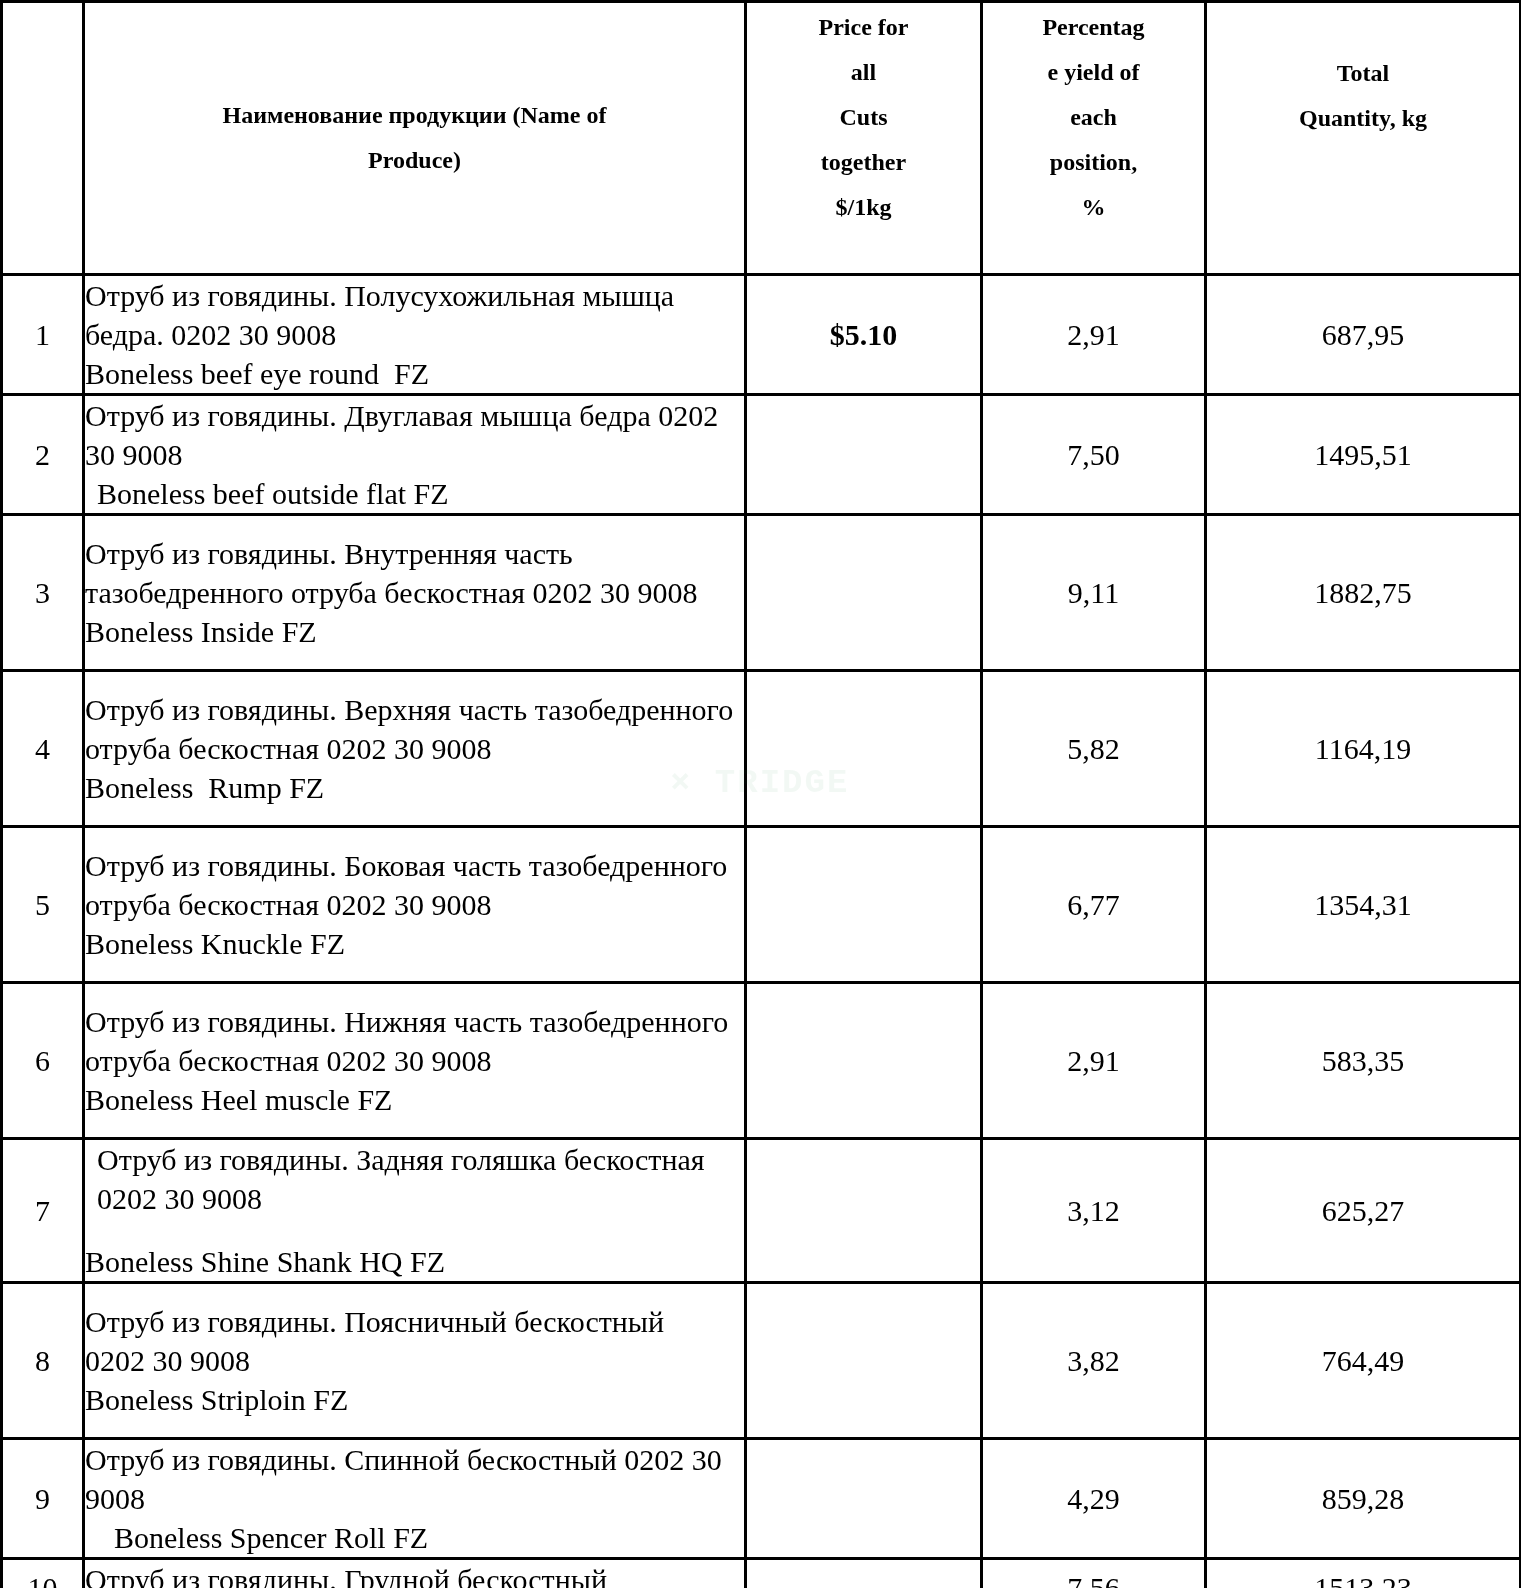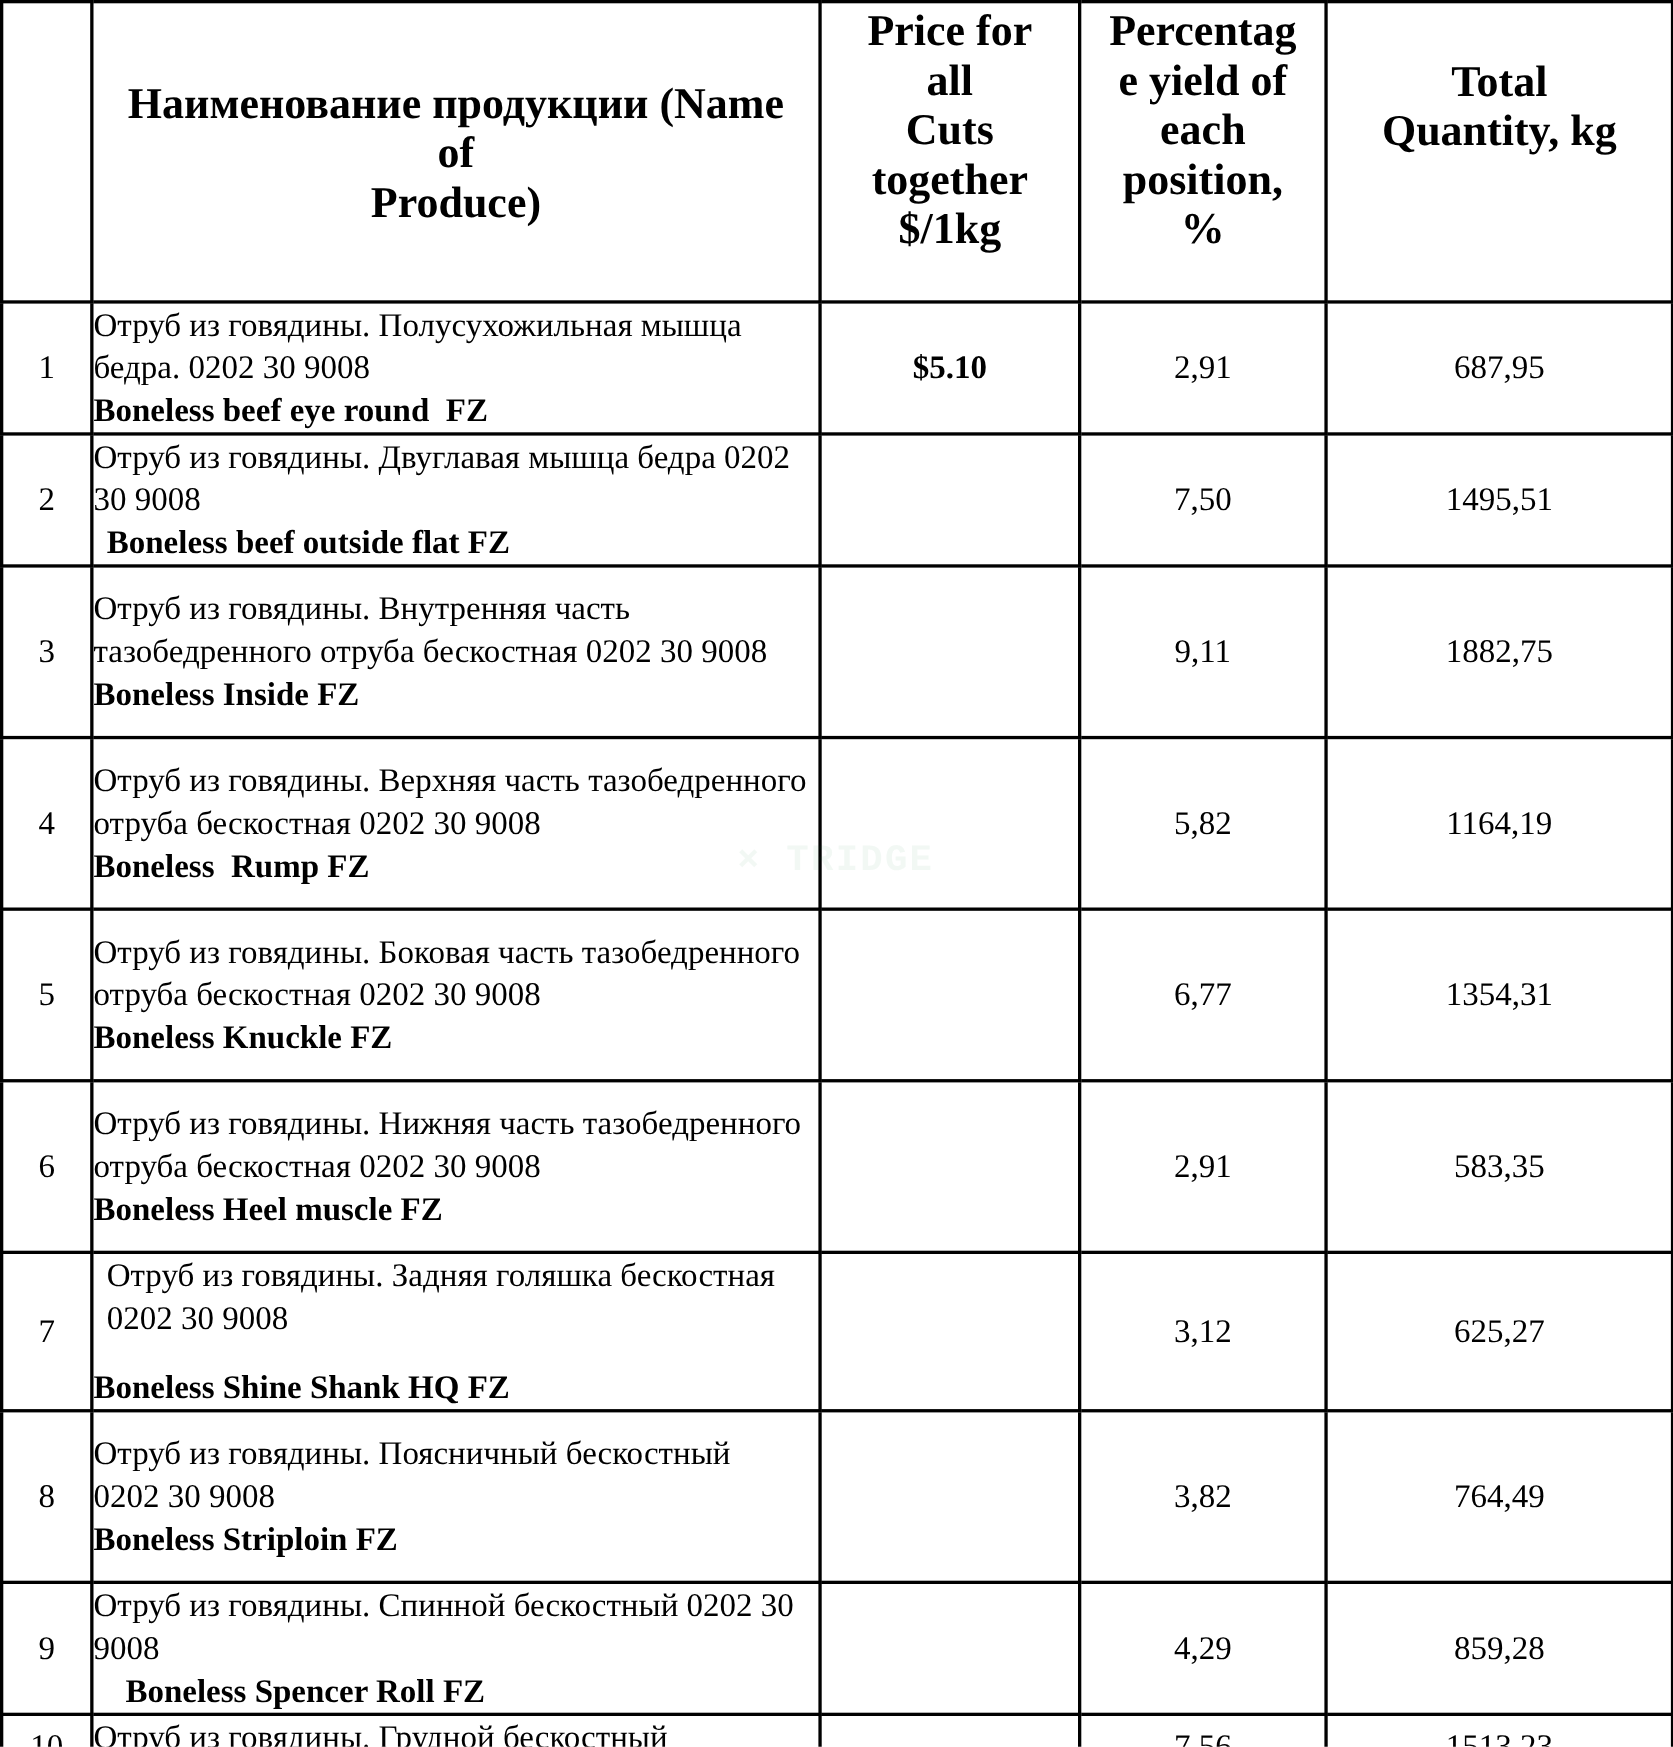--- a/index.html
+++ b/index.html
@@ -14,31 +14,31 @@
     }
     table.grid td, table.grid th {
       border: 3px solid #000; padding: 0; vertical-align: middle;
     }
     col.c-num { width: 82px; }
     col.c-name { width: 662px; }
     col.c-price { width: 236px; }
     col.c-pct { width: 224px; }
     col.c-qty { width: 315px; }
     thead th {
-      font-weight: bold; font-size: 40px; line-height: 45px; text-align: center;
+      font-weight: bold; font-size: 24px; line-height: 45px; text-align: center;
       height: 222px;
     }
     thead th.h-name { padding: 0 10px; }
     thead th.h-qty { vertical-align: top; padding-top: 48px; }
     thead th.h-price, thead th.h-pct { vertical-align: top; padding-top: 2px; }
     tbody td { font-size: 30px; line-height: 39px; }
     td.num { text-align: center; }
     td.name { padding: 0 10px 0 15px; }
     td.name .ru { font-weight: normal; }
-    td.name .en { font-weight: bold; }
+    td.name .en { font-weight: normal; }
     td.price { text-align: center; font-weight: bold; }
     td.pct, td.qty { text-align: center; }
     tr.r-3 td, tr.r-4 td, tr.r-5 td, tr.r-6 td, tr.r-8 td { height: 153px; }
     tr.r-1 td, tr.r-2 td, tr.r-7 td, tr.r-9 td { height: 114px; }
     tr.r-10 td { height: 55px; }
     tr.r-10 td.name { vertical-align: top; }
     .watermark {
       position: absolute; left: 670px; top: 760px;
       font-family: Liberation Mono, monospace;
       font-weight: bold; font-size: 34px; color: #15803d; opacity: 0.05;

